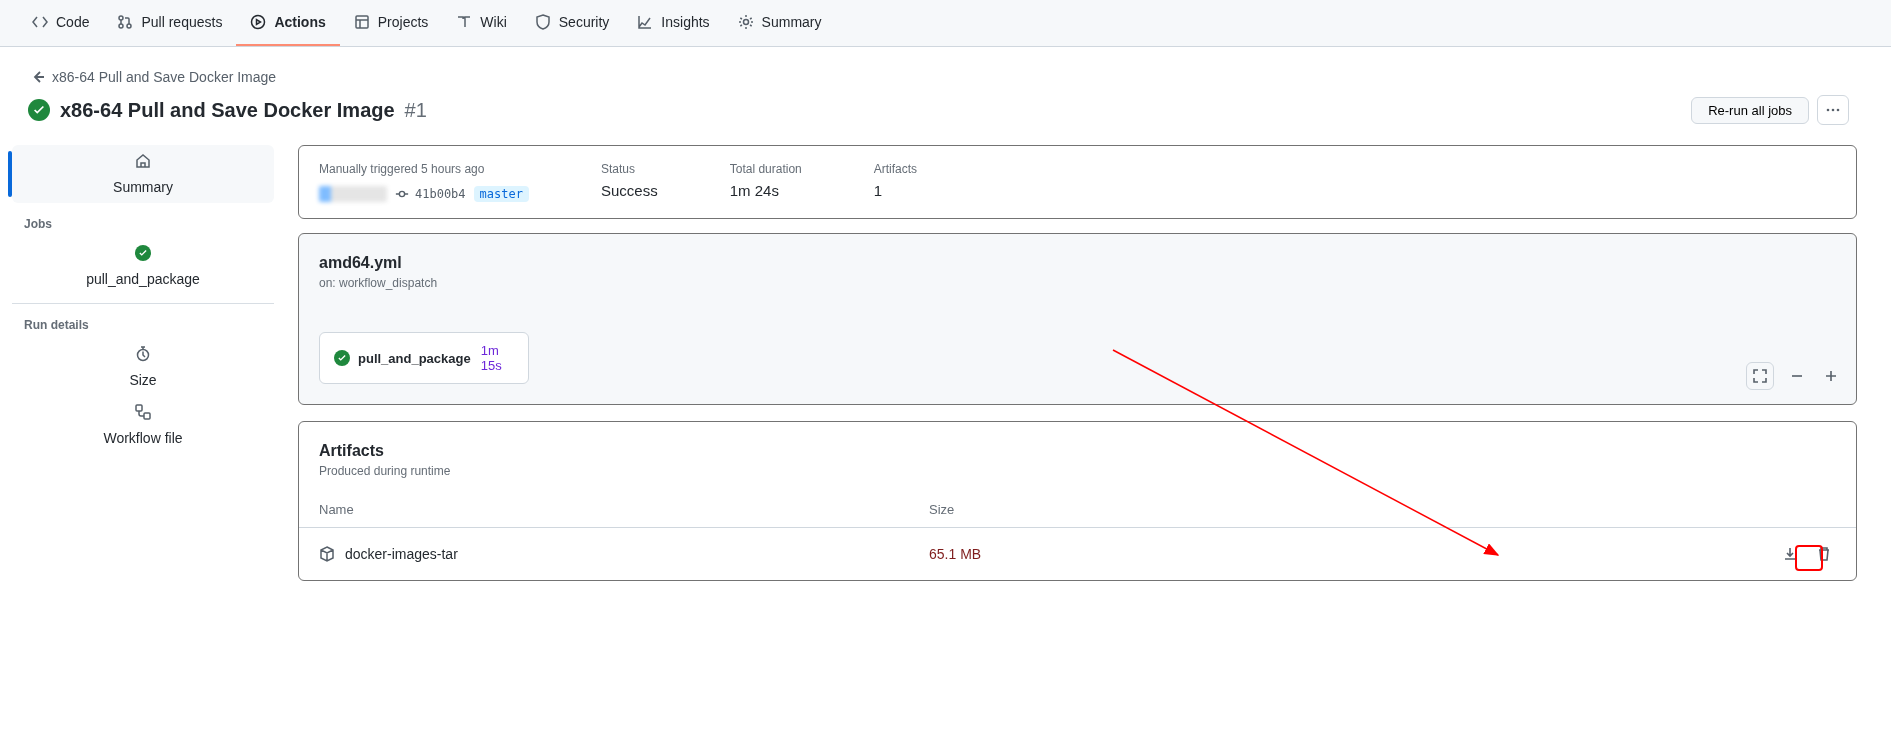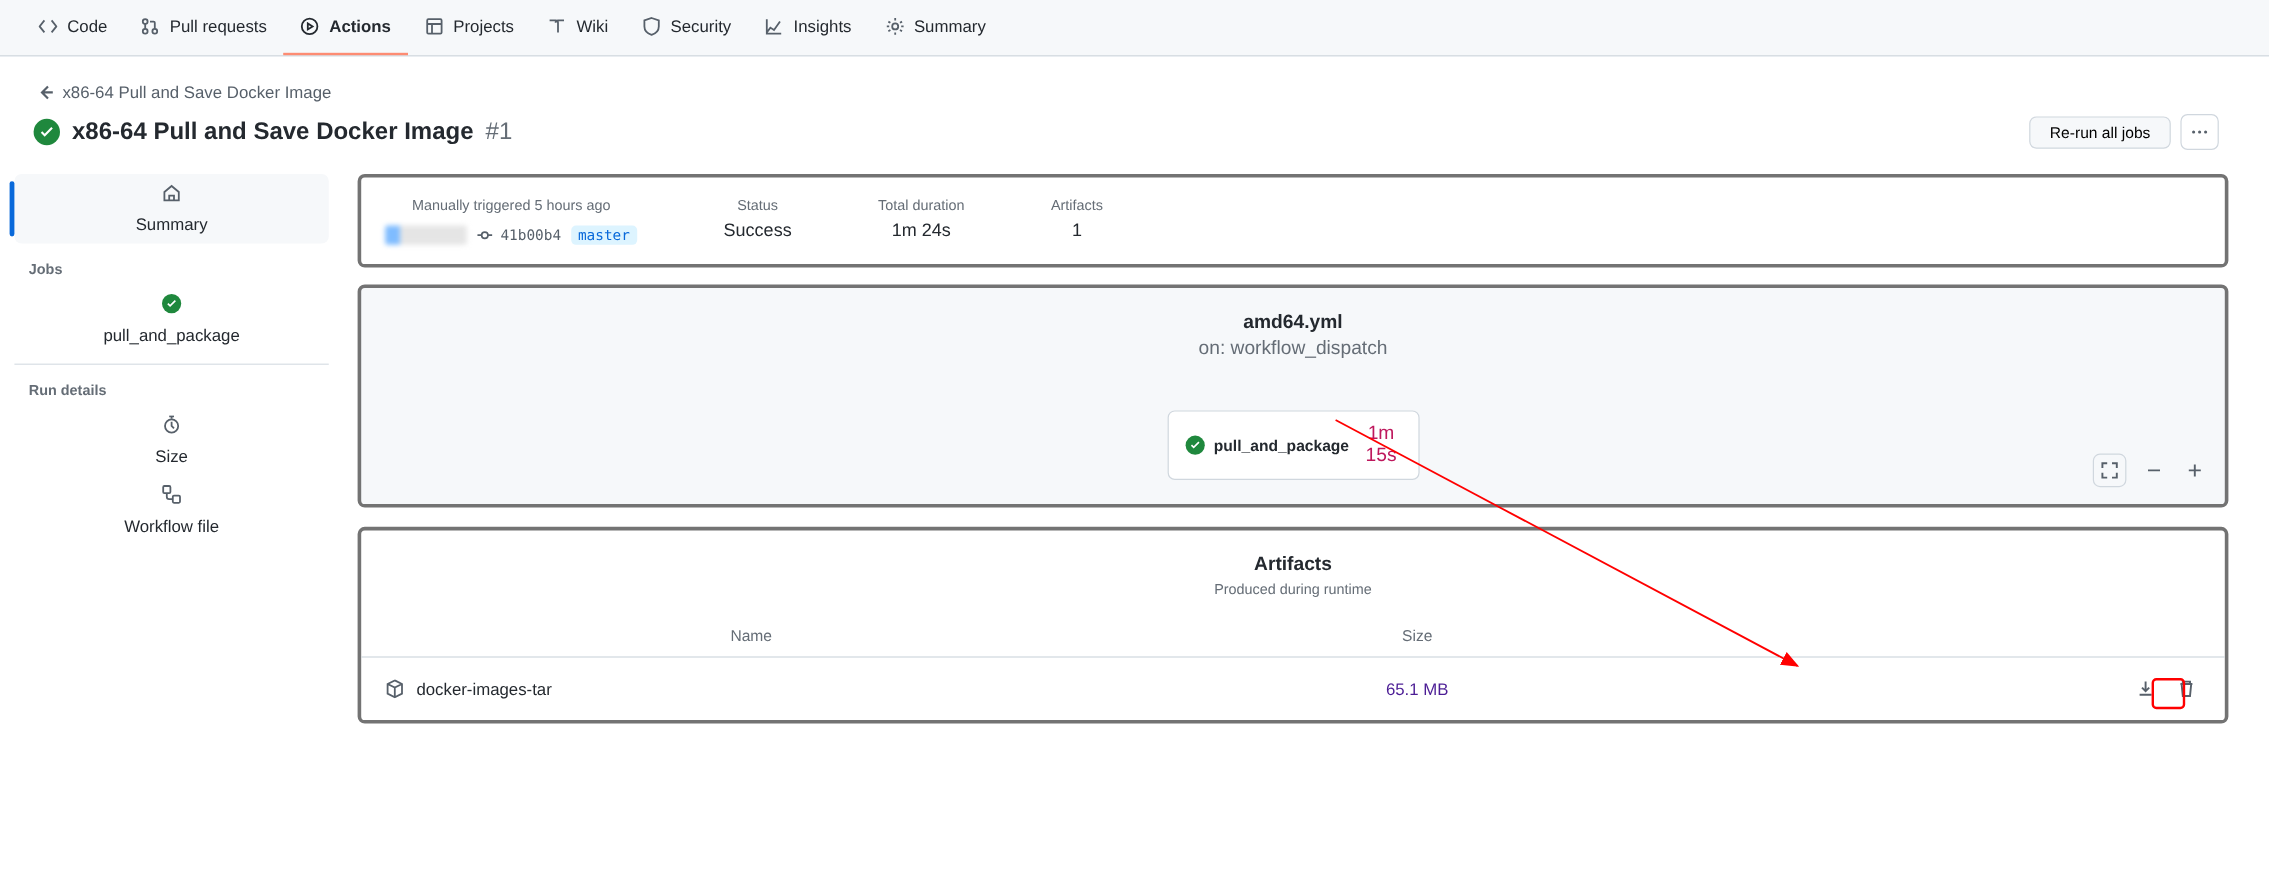--- a/index.html
+++ b/index.html
@@ -35,56 +35,56 @@
     .side-item.active { background: #f6f8fa; position: relative;}
     .side-item.active::before { content:""; position:absolute; left:-4px; top:6px; bottom:6px; width:4px; background:#0969da; border-radius:4px;}
     .side-item svg { width:16px; height:16px; stroke:#57606a; fill:none; stroke-width:1.5;}
     .side-heading { font-size:12px; color:#656d76; font-weight:600; padding: 14px 12px 6px; }
     .side-divider { border-top:1px solid #d8dee4; margin: 8px 0 0; }
     .check-sm { width:16px;height:16px;background:#1f883d;border-radius:50%;display:flex;align-items:center;justify-content:center; flex-shrink:0;}
     .check-sm svg{width:10px;height:10px;stroke:#fff;fill:none;stroke-width:2.2;}
     
     .main { flex:1; min-width:0; }
     
-    .card { border:3px solid #737373; border-radius:6px;text-align:center; }
+    .card { border:1px solid #737373; border-radius:6px; }
     .meta-card { display:flex; padding:16px 20px; gap: 72px; }
     .meta-col { display:flex; flex-direction:column; }
     .meta-label { font-size:12px; color:#656d76; margin-bottom:6px; }
     .meta-value { font-size:15px; font-weight:500; }
     .trigger-col { min-width:210px; }
     .trigger-row2 { display:flex; align-items:center; gap:8px; margin-top:4px;}
     .avatar-blur { width:68px; height:16px; background: linear-gradient(90deg, #7fbcff 0 12px, #e5e5e5 12px); border-radius:2px; filter: blur(2px);}
     .commit-dot { display:flex;align-items:center; gap:6px;}
     .commit-dot svg{width:14px;height:14px;stroke:#57606a;fill:none;stroke-width:1.6;}
     .sha { font-family: ui-monospace, SFMono-Regular, monospace; font-size: 12px; color:#57606a;}
     .branch-tag { font-family: ui-monospace, SFMono-Regular, monospace; font-size:12px; background:#ddf4ff; color:#0969da; padding:1px 6px; border-radius:4px;}
     
     .workflow-card { background:#f6f8fa; padding: 20px; position:relative; margin-top:14px;}
     .wf-title { font-size:16px; font-weight:600; }
-    .wf-sub { font-size:16px; color:#656d76; margin-top:4px;}
+    .wf-sub { font-size:12px; color:#656d76; margin-top:4px;}
     .job-chip { margin-top: 42px; background:#fff; border:1px solid #d0d7de; border-radius:6px; display:inline-flex; align-items:center; gap:10px; padding: 10px 14px; width:210px; justify-content:space-between;}
     .job-chip .left { display:flex; align-items:center; gap:8px;}
     .job-chip .jobname{ font-size:13px; font-weight:600;}
-    .job-chip .dur { font-size:16px; color:#be185d;}
+    .job-chip .dur { font-size:13px; color:#6d28d9;}
     .wf-controls { position:absolute; right:14px; bottom:14px; display:flex; align-items:center; gap:12px;}
     .wf-control-btn { width:22px; height:22px; display:flex; align-items:center; justify-content:center; cursor:pointer;}
     .wf-control-btn.sq-border{ border:1px solid #d0d7de; border-radius:6px; width:28px; height:28px;}
     .wf-control-btn svg{ width:16px;height:16px; stroke:#57606a; fill:none; stroke-width:1.6;}
     
     .artifacts-card { margin-top:16px; padding: 20px 0 0; }
     .art-head { padding: 0 20px 14px;}
     .art-title { font-size:16px; font-weight:600;}
     .art-sub { font-size:12px; color:#656d76; margin-top:4px;}
     .art-table-head { display:flex; padding: 10px 20px; color:#656d76; font-size:13px; }
     .art-th-name { flex: 0 0 610px;}
     .art-th-size { flex: 0 0 500px;}
     .art-row { display:flex; align-items:center; padding: 14px 20px; border-top:1px solid #d0d7de;}
     .art-name { display:flex; align-items:center; gap:10px; flex:0 0 610px; }
     .art-name svg{ width:16px;height:16px; stroke:#57606a; fill:none; stroke-width:1.5;}
-    .art-size { flex: 0 0 500px; color:#4c1d95;}
+    .art-size { flex: 0 0 500px; color:#7f1d1d;}
     .art-actions { margin-left:auto; display:flex; align-items:center; gap:10px;}
     .dl-btn { width:24px;height:24px;display:flex;align-items:center;justify-content:center;cursor:pointer;}
     .dl-btn svg{ width:16px;height:16px; stroke:#57606a; fill:none; stroke-width:1.6;}
     
     
     .anno-box { position:absolute; border:2px solid #ff0000; width:28px; height:26px; border-radius:4px; pointer-events:none;}
     .anno-arrow { position:absolute; pointer-events:none; }
   </style>
 </head>
 <body>

